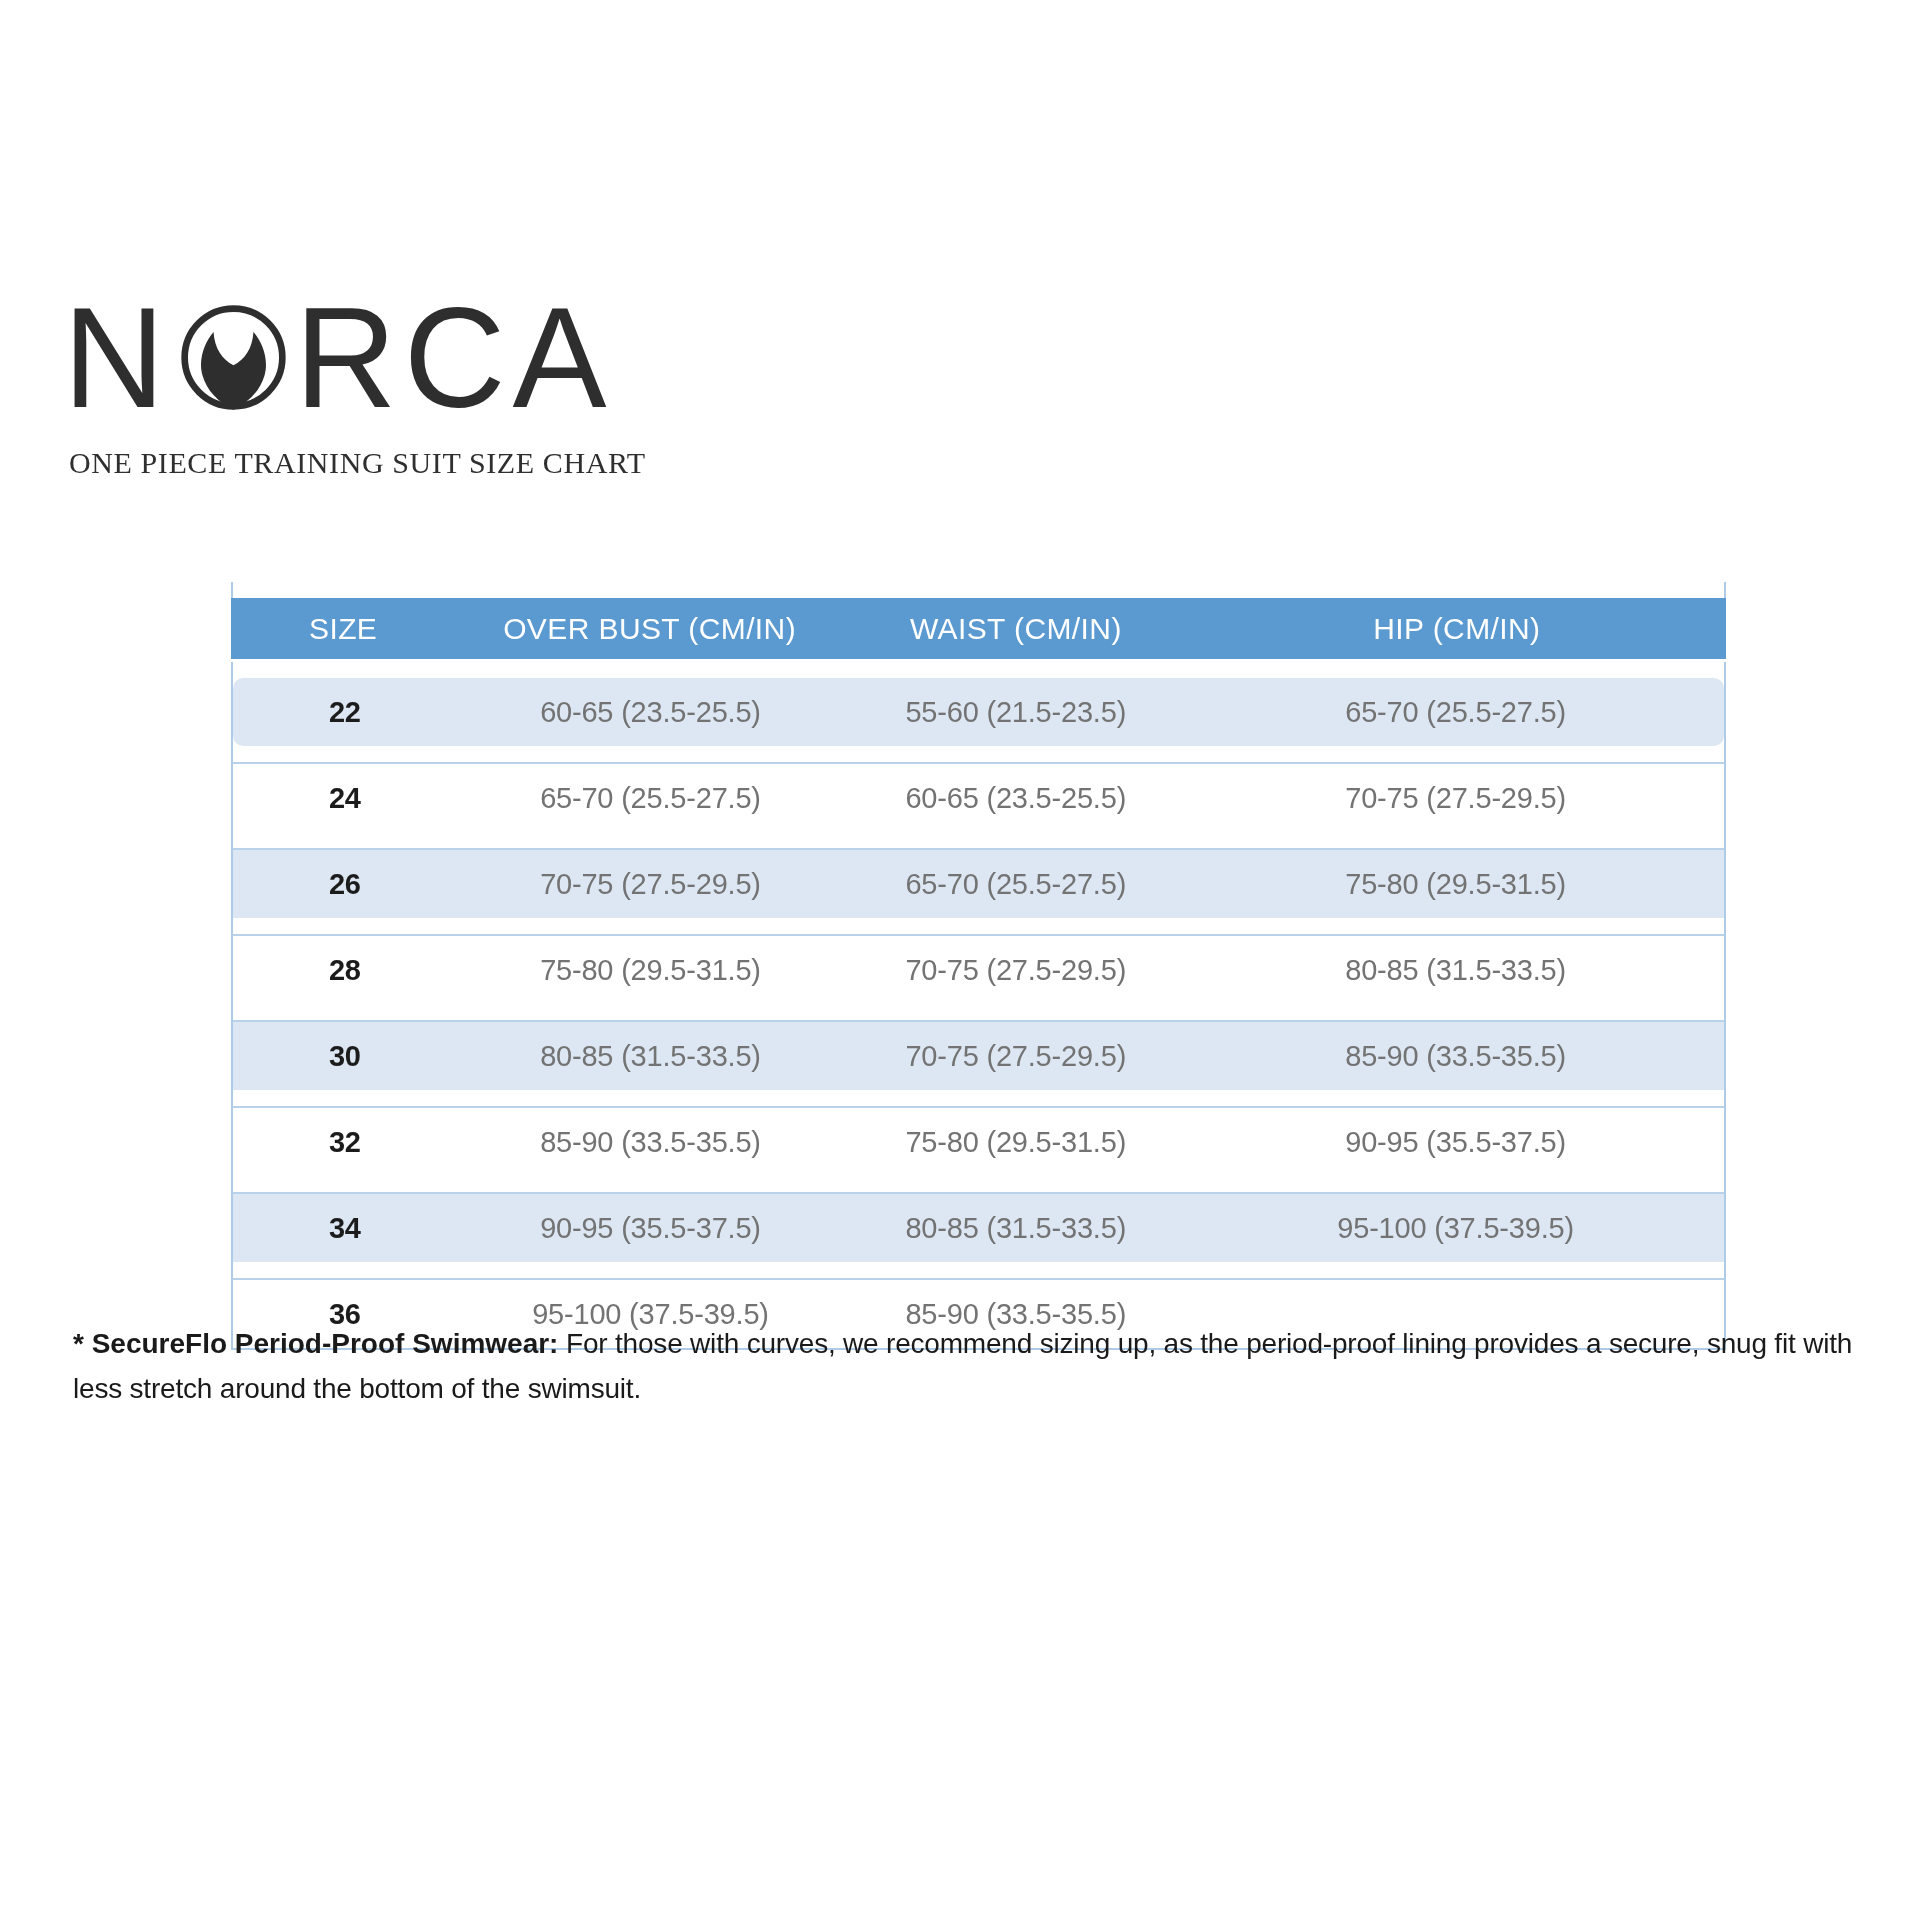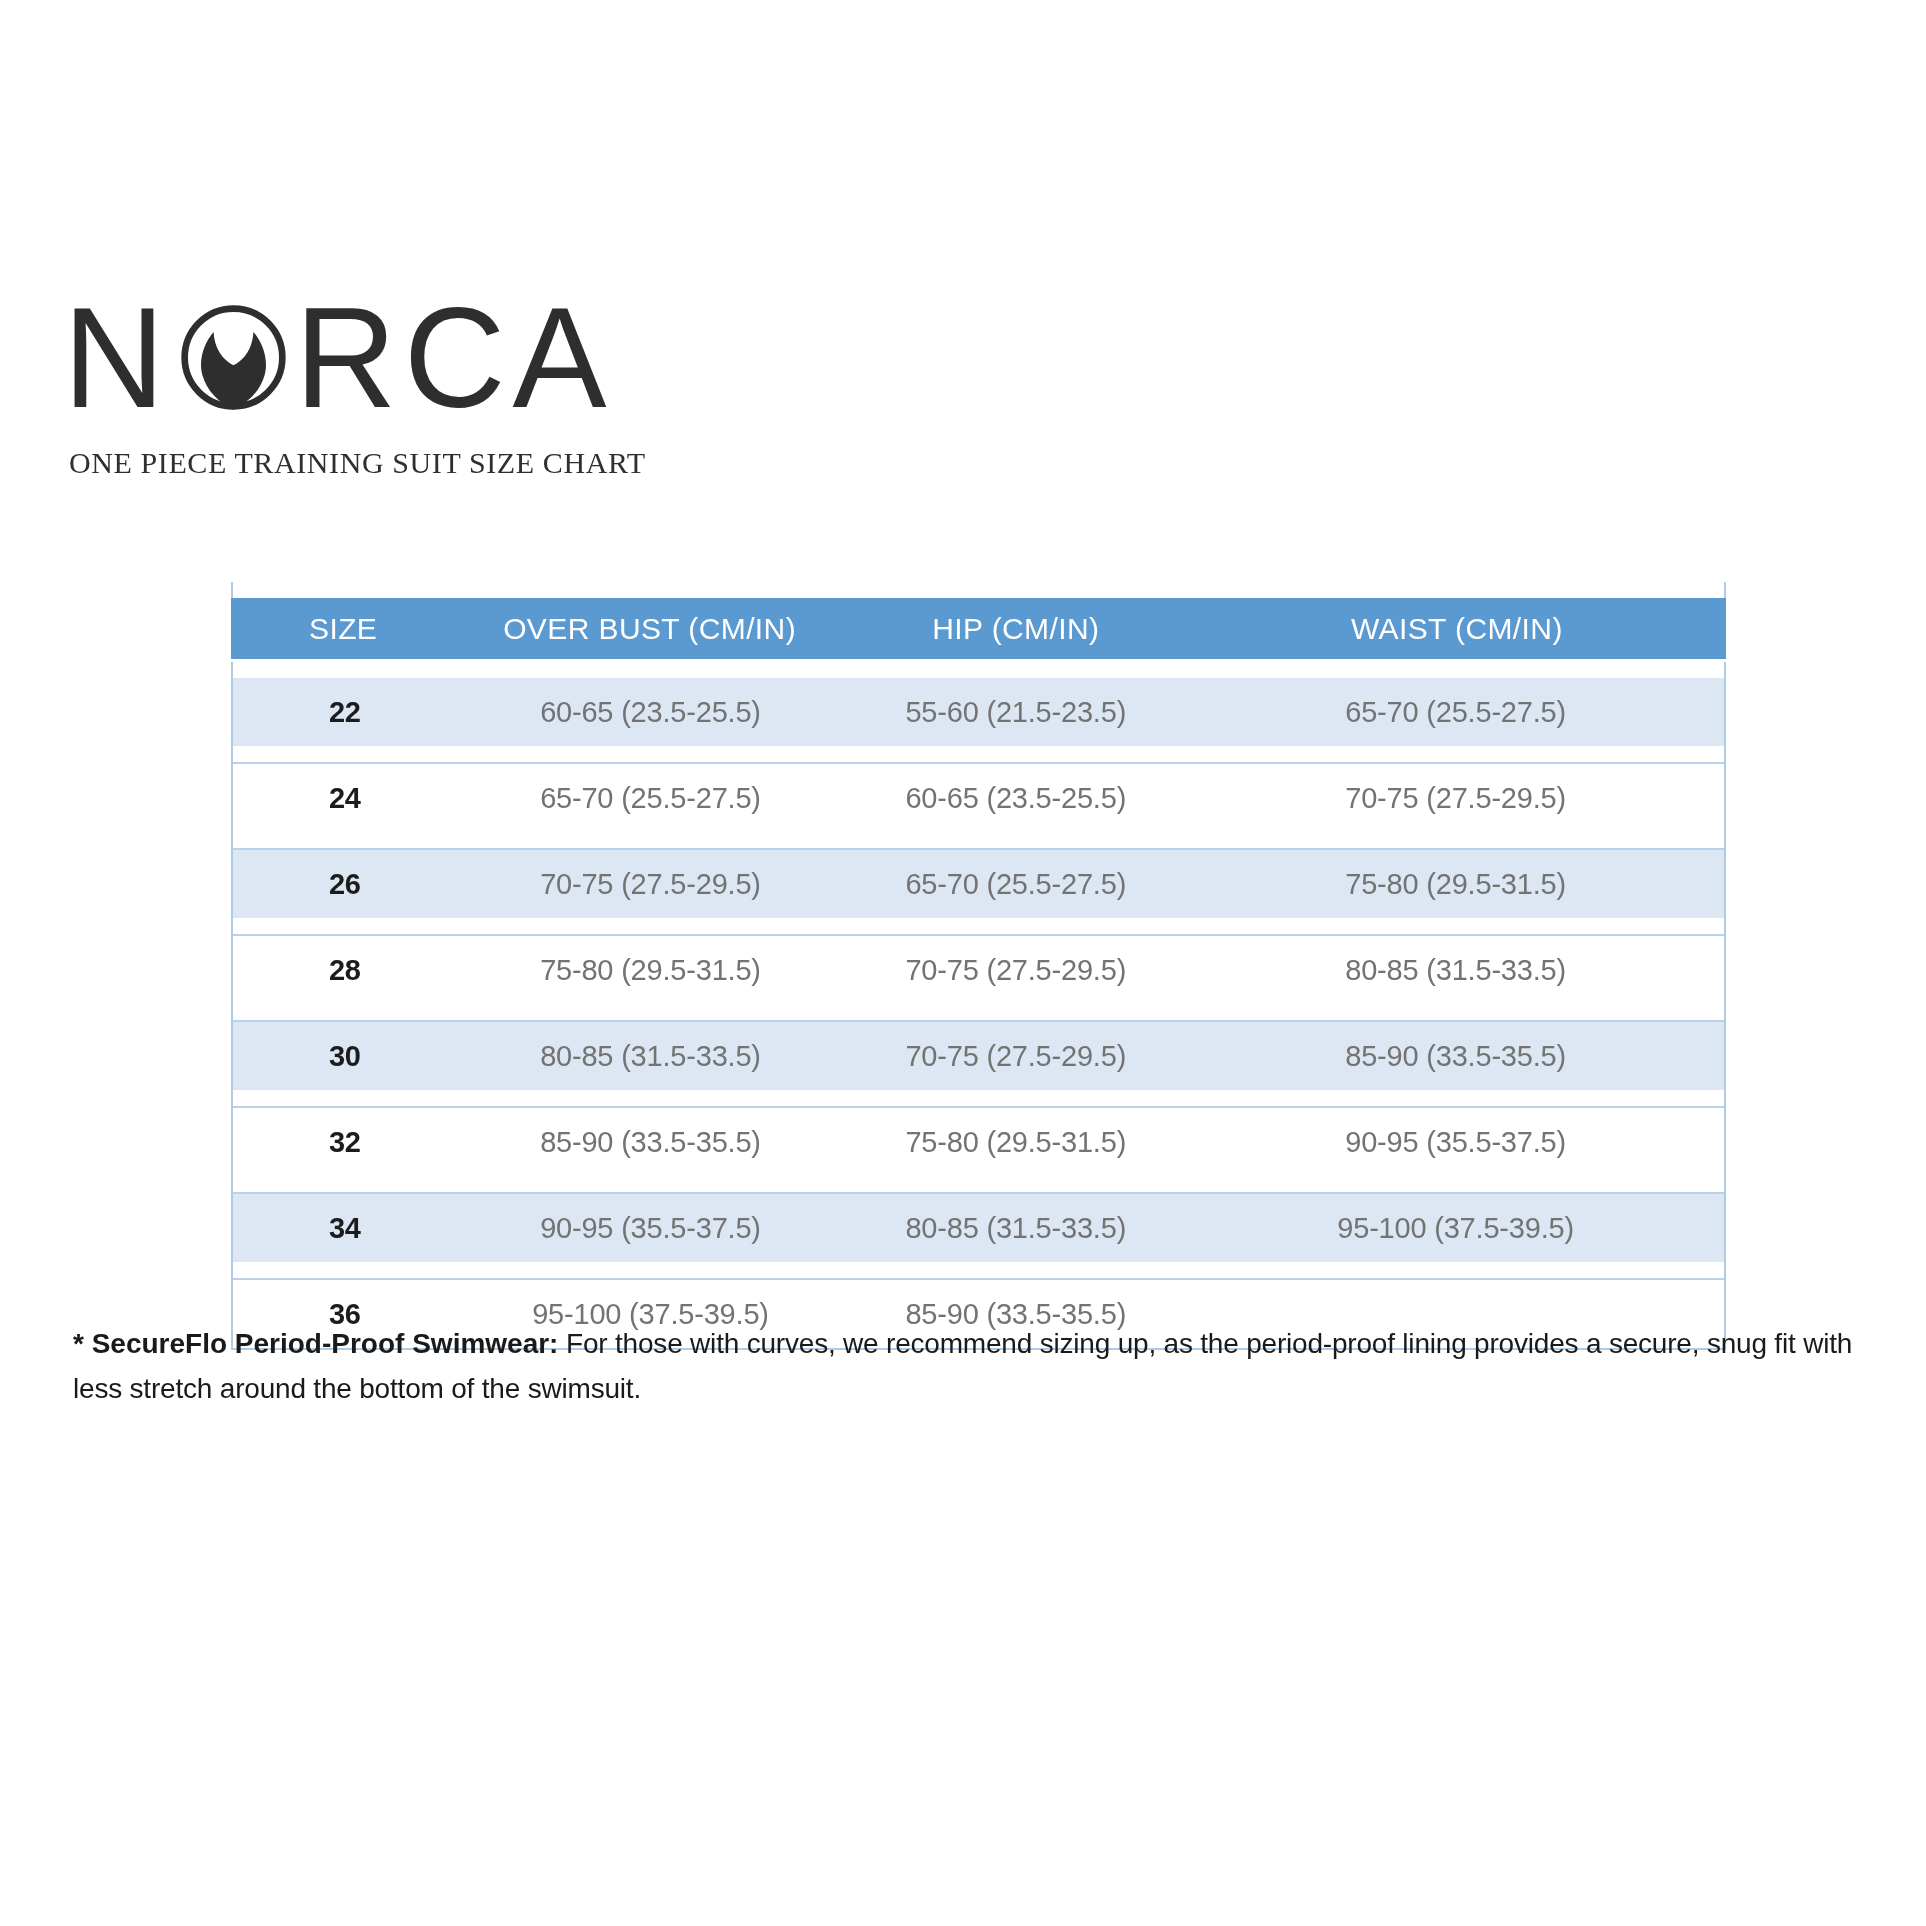--- a/index.html
+++ b/index.html
@@ -80,21 +80,21 @@
     white-space: nowrap;
   }
   .tbody { background: #ffffff; }
   .trow {
     display: grid;
     grid-template-columns: 15% 26% 23% 36%;
     height: 68px;
     border-top: 2px solid #b9d2ea;
     margin-top: 16px;
   }
-  .trow:first-child { margin-top: 0; border-top: none; }
+  .trow:first-child { margin-top: 0; border-top: none; border-radius: 10px; }
   .trow:nth-child(odd) { background: #dce7f3; }
   .trow:nth-child(even) { background: #ffffff; }
   .trow .cell {
     display: flex;
     align-items: center;
     justify-content: center;
     font-size: 29px;
     color: #737373;
     letter-spacing: -0.2px;
     white-space: nowrap;
@@ -135,22 +135,22 @@
     </span>
     <span class="logo-letters">RCA</span>
   </div>
 
   <div class="subtitle">ONE PIECE TRAINING SUIT SIZE CHART</div>
 
   <div class="size-table">
     <div class="thead">
       <div class="cell">SIZE</div>
       <div class="cell">OVER BUST (CM/IN)</div>
+      <div class="cell">WAIST (CM/IN)</div>
       <div class="cell">HIP (CM/IN)</div>
-      <div class="cell">WAIST (CM/IN)</div>
     </div>
     <div class="tbody">
         <div class="trow">
           <div class="cell size-cell">22</div>
           <div class="cell">60-65 (23.5-25.5)</div>
           <div class="cell">55-60 (21.5-23.5)</div>
           <div class="cell">65-70 (25.5-27.5)</div>
         </div>
         <div class="trow">
           <div class="cell size-cell">24</div>

